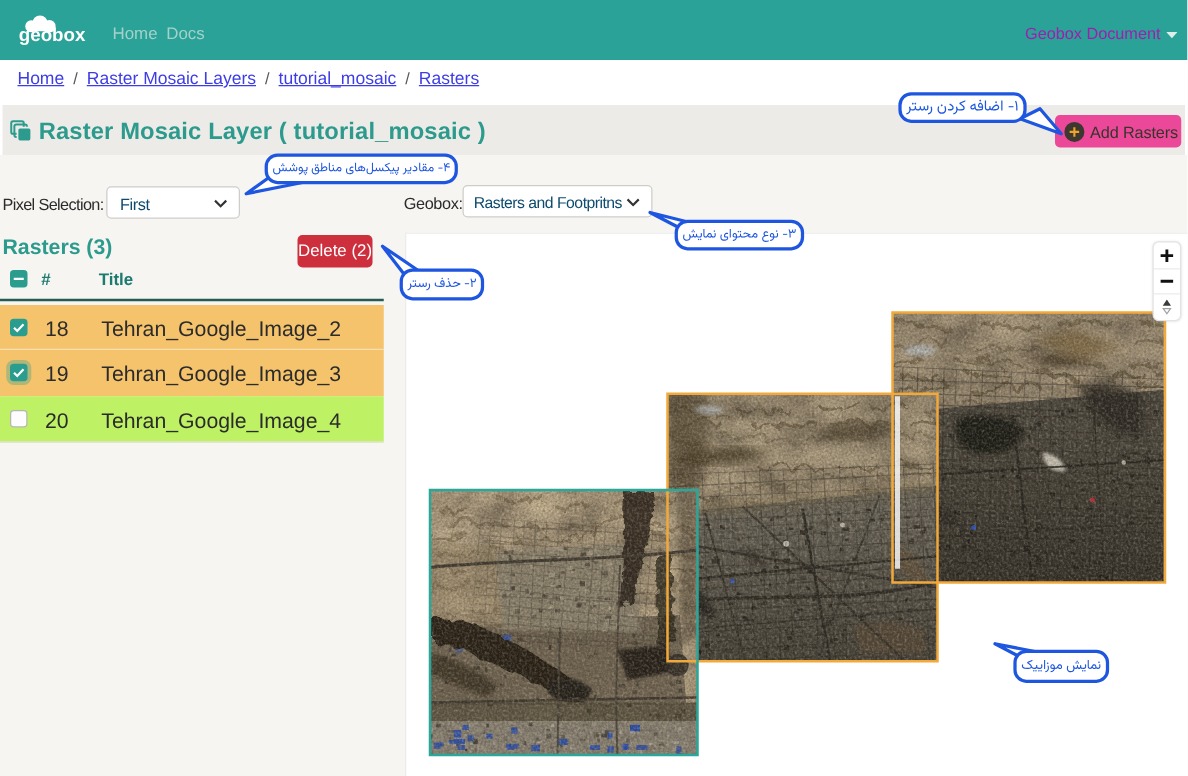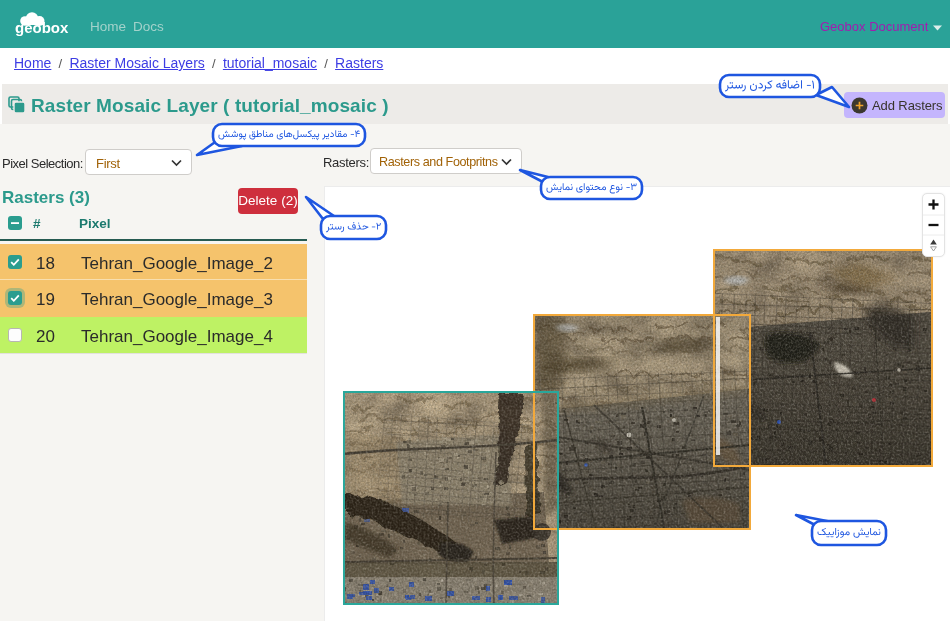--- a/index.html
+++ b/index.html
@@ -8,26 +8,26 @@
 body{font-family:"Liberation Sans",sans-serif;background:#fff;position:relative}
 .abs{position:absolute}
 .nav{left:0;top:0;width:950px;height:48px;background:#2aa298}
 .navlink{color:#a3d2cb;font-size:13.5px;top:19px}
 .crumb{font-size:14px;color:#3d3de4;text-decoration:underline}
 .csep{color:#555;font-size:13px}
 .titlebar{left:2px;top:84px;width:946px;height:40px;background:#edebe8}
 .title{color:#2c9a8c;font-weight:bold;font-size:19px;left:31px;top:95px;letter-spacing:0.1px}
 .main{left:0;top:124px;width:950px;height:497px;background:#f6f5f2}
 .lbl{font-size:13px;color:#2b2b2b;white-space:nowrap}
-.sel{background:#fff;border:1px solid #cfcdca;border-radius:4px;font-size:13px;color:#a16207}
+.sel{background:#fff;border:1px solid #cfcdca;border-radius:4px;font-size:13px;color:#0c4a6e}
 .selin{position:absolute;left:10px;top:6px;letter-spacing:-0.3px;white-space:nowrap}
 .chev{position:absolute;right:9px;top:9px}
 .rasters{color:#2c9a8c;font-weight:bold;font-size:17px}
 .delbtn{background:#ce2f3d;color:#fff;font-size:13.5px;border-radius:4px;text-align:center;line-height:26px}
-.addbtn{background:#c4b5fd;border-radius:4px;color:#38342c;font-size:14px}
+.addbtn{background:#ec4899;border-radius:4px;color:#38342c;font-size:14px}
 .thead{position:absolute;font-weight:bold;color:#1c7a6e;font-size:13.5px}
 .row{position:absolute;left:0;width:307px;height:37px}
 .rowsel{background:#f5c36c}
 .cell{position:absolute;top:10px;font-size:17px;color:#2b2b2b}
 .cb{position:absolute;left:8px;width:14px;height:14px;border-radius:3px}
 .cbon{background:#2a9d8f}
 .cboff{background:#fdfdfd;border:1px solid #b8b6b3}
 .map{left:324px;top:186px;width:626px;height:435px;background:#fff;border-left:1px solid #ececec;border-top:1px solid #ececec}
 .tile{position:absolute}
 .fp{position:absolute;border:2px solid #f2a93b}
@@ -76,37 +76,37 @@
   <span style="position:absolute;left:28px;top:6px;font-size:13px;letter-spacing:-0.1px">Add Rasters</span>
 </div>
 
 <div class="abs lbl" style="left:2px;top:156px;letter-spacing:-0.5px">Pixel Selection:</div>
 <div class="abs sel" style="left:85px;top:149px;width:107px;height:26px">
   <span class="selin">First</span>
   <svg class="chev" width="11" height="8" viewBox="0 0 11 8">
       <path d="M1 1.5l4.5 4.5L10 1.5" fill="none" stroke="#333" stroke-width="1.7"></path>
     </svg>
 </div>
-<div class="abs lbl" style="left:323px;top:155px;letter-spacing:-0.3px">Rasters:</div>
+<div class="abs lbl" style="left:323px;top:155px;letter-spacing:-0.3px">Geobox:</div>
 <div class="abs sel" style="left:370px;top:148px;width:152px;height:26px">
   <span class="selin" style="left:8px;font-size:12.6px;letter-spacing:-0.4px">Rasters and Footpritns</span>
   <svg class="chev" width="11" height="8" viewBox="0 0 11 8">
       <path d="M1 1.5l4.5 4.5L10 1.5" fill="none" stroke="#333" stroke-width="1.7"></path>
     </svg>
 </div>
 
 <div class="abs rasters" style="left:2px;top:188px">Rasters (3)</div>
 <div class="abs delbtn" style="left:238px;top:188px;width:60px;height:26px">Delete (2)</div>
 
 <div class="abs" style="left:0;top:213px;width:307px;height:28px;border-bottom:2px solid #265b52">
   <span class="cb cbon" style="top:3px"><svg width="14" height="14" viewBox="0 0 14 14">
         <rect x="3" y="6.2" width="8" height="1.8" fill="#fff"></rect>
       </svg></span>
   <span class="thead" style="left:33px;top:3px">#</span>
-  <span class="thead" style="left:79px;top:3px">Pixel</span>
+  <span class="thead" style="left:79px;top:3px">Title</span>
 </div>
 <div class="abs row rowsel" style="top:244px;height:36px;border-bottom:1px solid #f8dfb0">
   <span class="cb cbon" style="top:11px"><svg width="14" height="14" viewBox="0 0 14 14">
         <path d="M3.2 7.2l2.6 2.6 5-5.4" fill="none" stroke="#fff" stroke-width="1.8"></path>
       </svg></span>
   <span class="cell" style="left:36px">18</span>
   <span class="cell" style="left:81px">Tehran_Google_Image_2</span>
 </div>
 <div class="abs row rowsel" style="top:280px;height:37px">
   <span class="cb cbon" style="top:11px;box-shadow:0 0 0 3px rgba(42,157,143,.35)"><svg width="14" height="14" viewBox="0 0 14 14">

